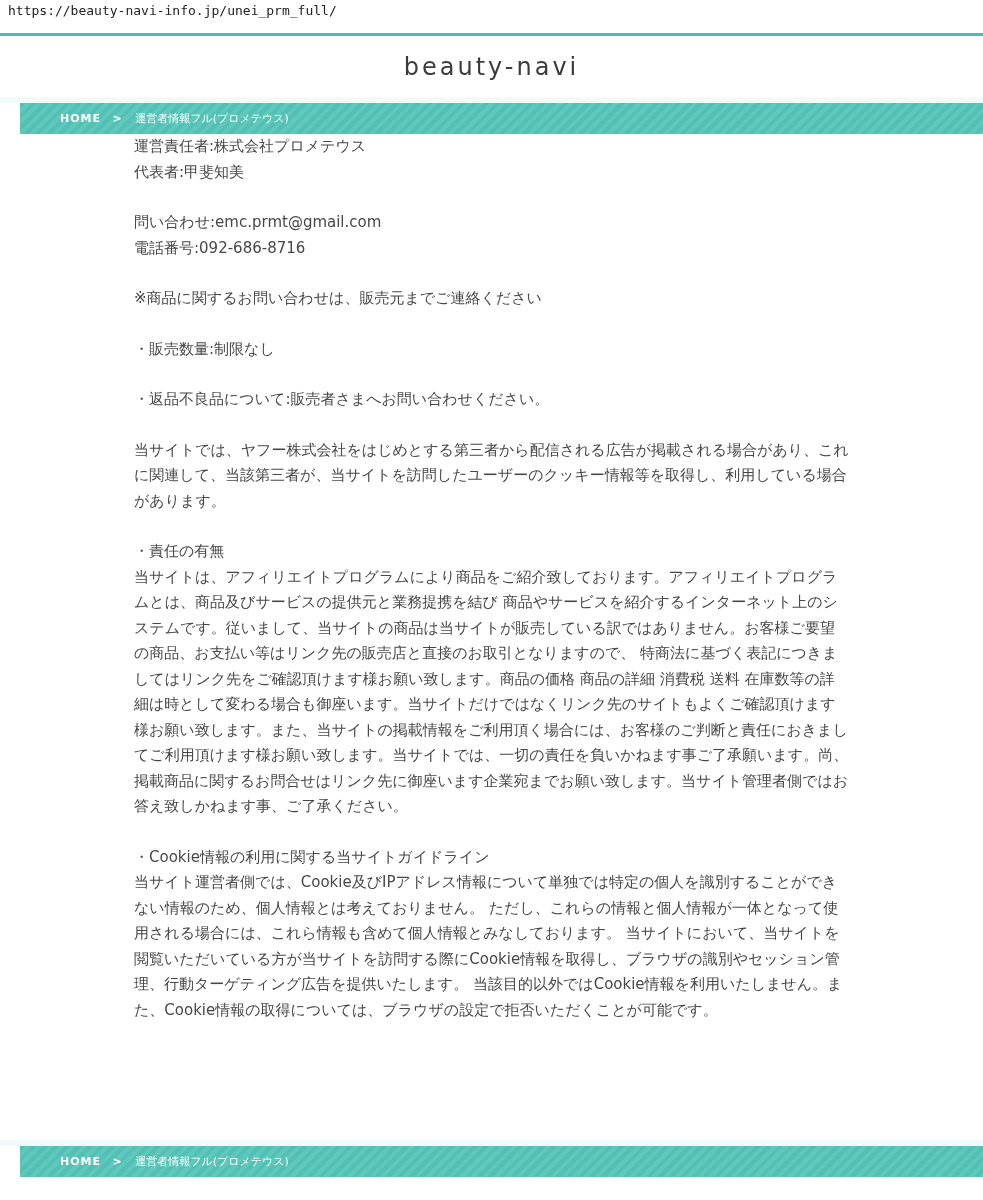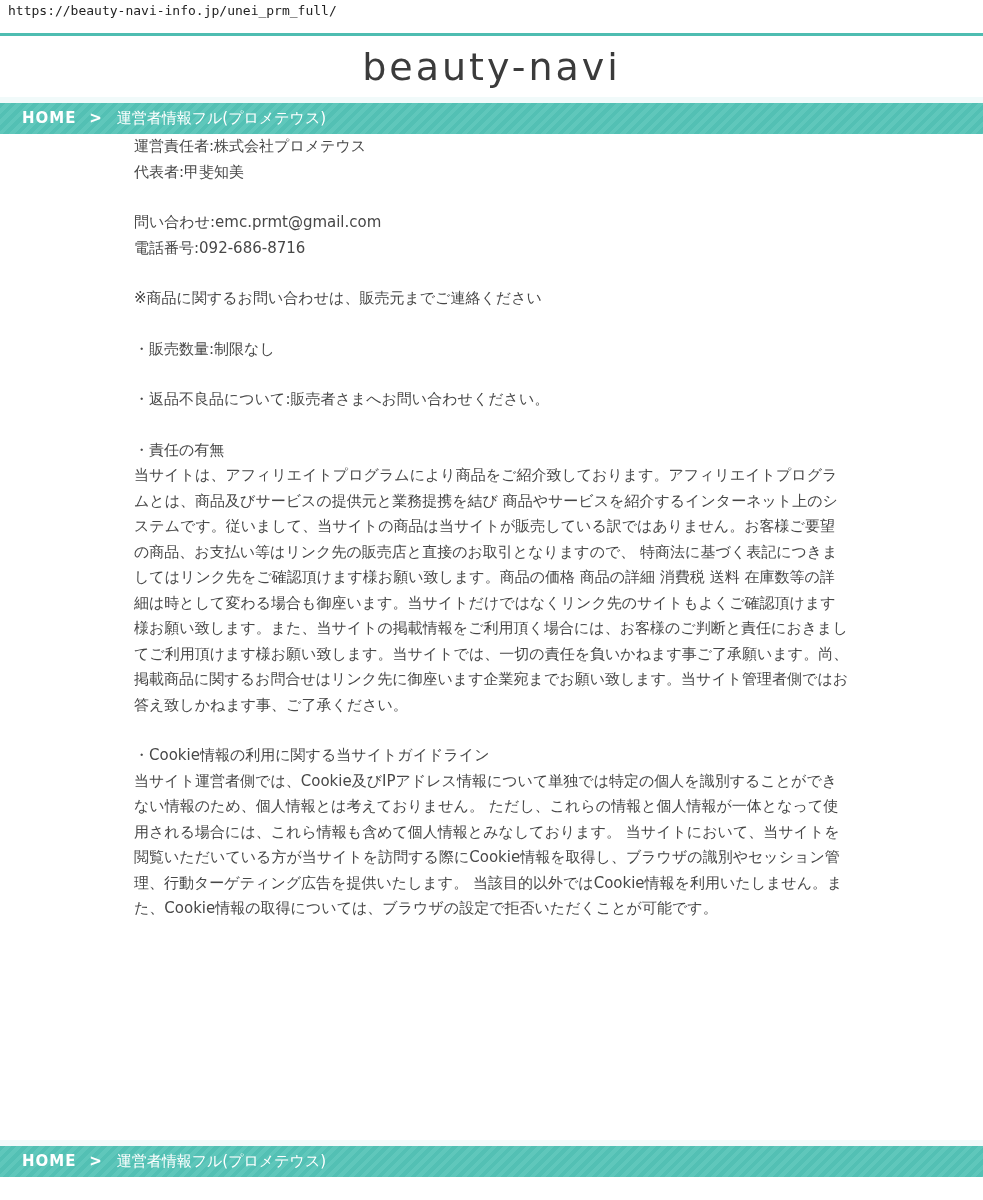--- a/index.html
+++ b/index.html
@@ -22,41 +22,42 @@
   }
   .header {
     height: 61px;
     display: flex;
     align-items: center;
     justify-content: center;
     background: #ffffff;
   }
   .site-title {
     margin: 0;
-    font-size: 38px;
+    font-size: 24px;
     font-weight: 400;
     letter-spacing: 3px;
     color: #3b3b3b;
   }
   .bc-gap {
     height: 6px;
     background: #f1fafa;
   }
   .breadcrumb {
     height: 31px;
     line-height: 31px;
-    padding-left: 22px;
+    padding-left: 40px;
     background: repeating-linear-gradient(
       135deg,
       #53c0b4 0px, #53c0b4 4px,
       #5fc7bb 4px, #5fc7bb 8px
     );
     color: #ffffff;
-    font-size: 15px;
+    font-size: 11px;
     white-space: nowrap;
+    margin-left: 20px;
   }
   .bc-home {
     font-weight: bold;
     letter-spacing: 1px;
     color: #ffffff;
     cursor: pointer;
   }
   .bc-sep {
     font-weight: bold;
     margin: 0 10px 0 8px;
@@ -98,20 +99,21 @@
     <span class="bc-sep">&gt;</span>
     <span class="bc-current">運営者情報フル(プロメテウス)</span>
   </nav>
 
   <main class="content">
       <p class="para">運営責任者:株式会社プロメテウス<br>代表者:甲斐知美</p>
       <p class="para">問い合わせ:emc.prmt@gmail.com<br>電話番号:092-686-8716</p>
       <p class="para">※商品に関するお問い合わせは、販売元までご連絡ください</p>
       <p class="para">・販売数量:制限なし</p>
       <p class="para">・返品不良品について:販売者さまへお問い合わせください。</p>
+      <p class="para">当サイトでは、ヤフー株式会社をはじめとする第三者から配信される広告が掲載される場合があり、これに関連して、当該第三者が、当サイトを訪問したユーザーのクッキー情報等を取得し、利用している場合があります。</p>
       <p class="para">・責任の有無<br>当サイトは、アフィリエイトプログラムにより商品をご紹介致しております。アフィリエイトプログラムとは、商品及びサービスの提供元と業務提携を結び 商品やサービスを紹介するインターネット上のシステムです。従いまして、当サイトの商品は当サイトが販売している訳ではありません。お客様ご要望の商品、お支払い等はリンク先の販売店と直接のお取引となりますので、 特商法に基づく表記につきましてはリンク先をご確認頂けます様お願い致します。商品の価格 商品の詳細 消費税 送料 在庫数等の詳細は時として変わる場合も御座います。当サイトだけではなくリンク先のサイトもよくご確認頂けます様お願い致します。また、当サイトの掲載情報をご利用頂く場合には、お客様のご判断と責任におきましてご利用頂けます様お願い致します。当サイトでは、一切の責任を負いかねます事ご了承願います。尚、掲載商品に関するお問合せはリンク先に御座います企業宛までお願い致します。当サイト管理者側ではお答え致しかねます事、ご了承ください。</p>
       <p class="para">・Cookie情報の利用に関する当サイトガイドライン<br>当サイト運営者側では、Cookie及びIPアドレス情報について単独では特定の個人を識別することができない情報のため、個人情報とは考えておりません。 ただし、これらの情報と個人情報が一体となって使用される場合には、これら情報も含めて個人情報とみなしております。 当サイトにおいて、当サイトを閲覧いただいている方が当サイトを訪問する際にCookie情報を取得し、ブラウザの識別やセッション管理、行動ターゲティング広告を提供いたします。 当該目的以外ではCookie情報を利用いたしません。また、Cookie情報の取得については、ブラウザの設定で拒否いただくことが可能です。</p>
     </main>
 
   <div class="bc-gap"></div>
 
   <nav class="breadcrumb">
     <span class="bc-home">HOME</span>
     <span class="bc-sep">&gt;</span>
     <span class="bc-current">運営者情報フル(プロメテウス)</span>

